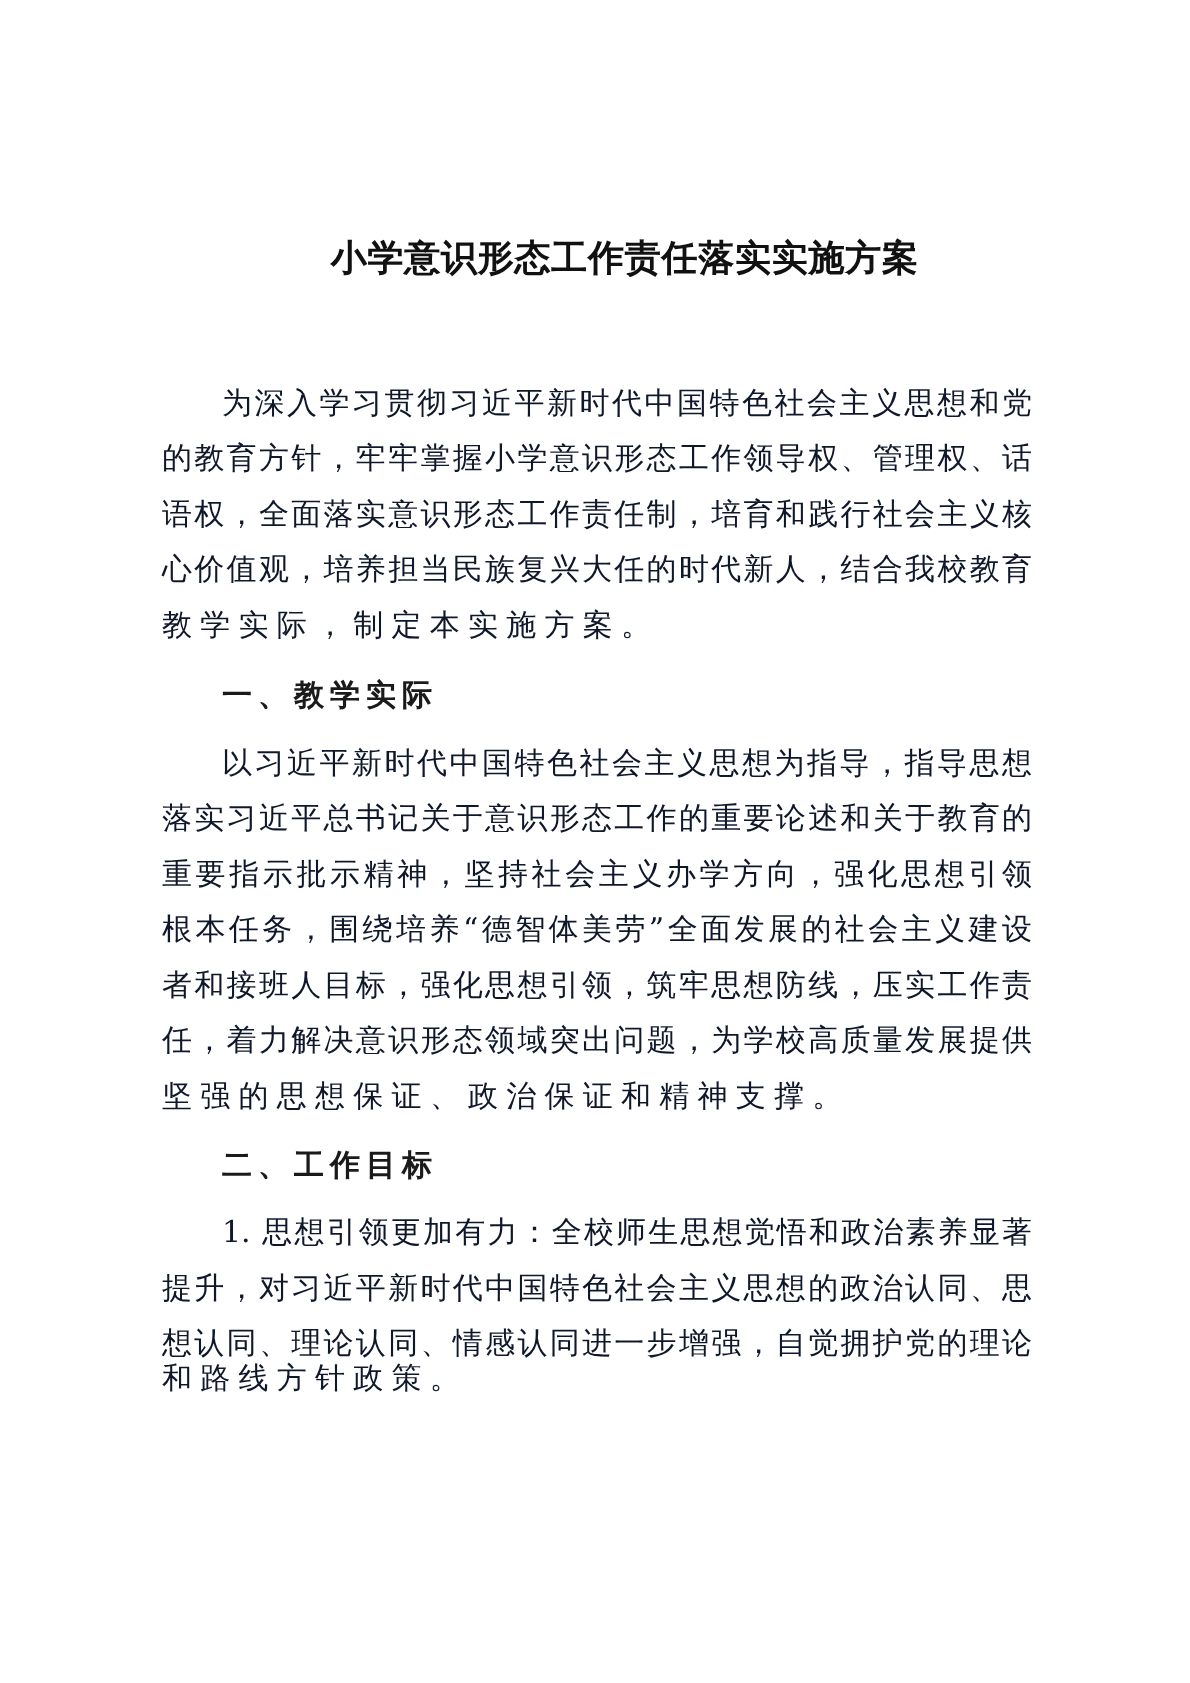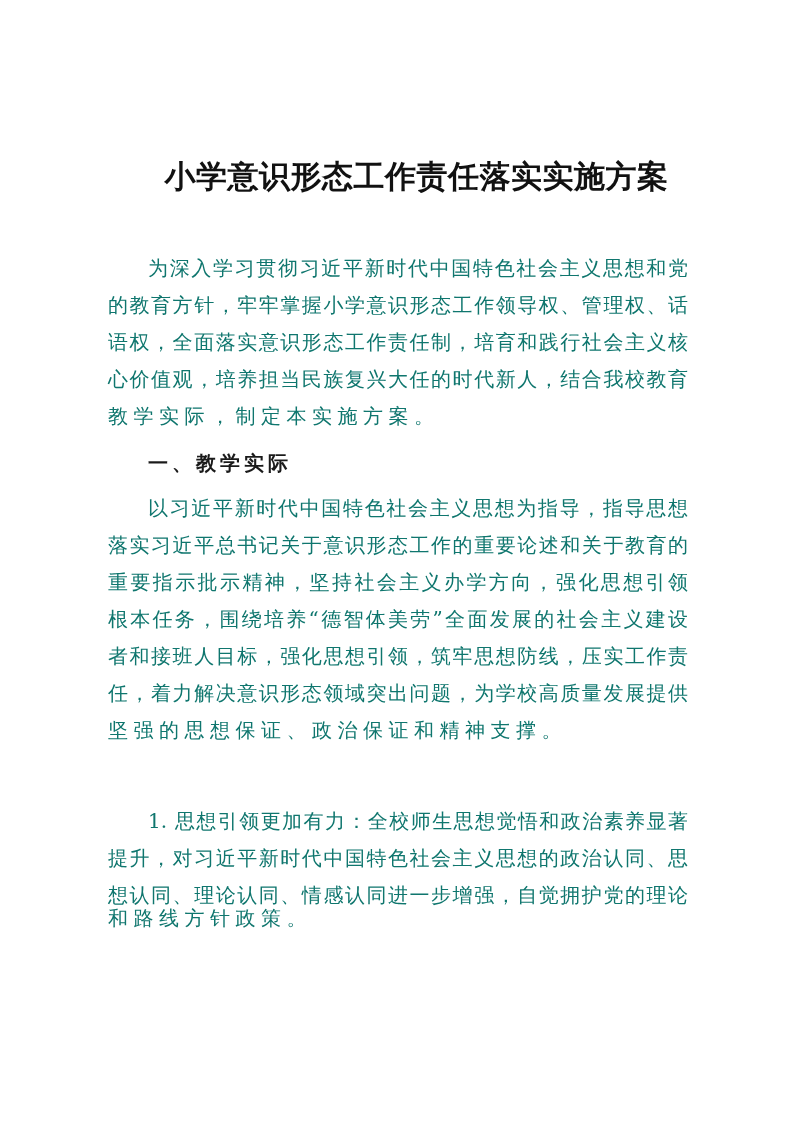--- a/index.html
+++ b/index.html
@@ -23,37 +23,37 @@
       background: #ffffff;
     }
     .title {
       position: absolute;
       left: 0;
       width: 793px;
       top: 156px;
       text-align: center;
       font-family: "DejaVu Sans", "Liberation Sans", sans-serif;
       font-weight: bold;
-      font-size: 31px;
+      font-size: 24px;
       letter-spacing: 0.5px;
       color: #111111;
       padding-left: 40px;
       box-sizing: border-box;
     }
     .line {
       position: absolute;
       left: 108px;
       width: 580px;
       font-size: 20px;
       height: 26px;
       line-height: 26px;
       white-space: nowrap;
       text-align: justify;
       text-align-last: justify;
-      color: #0f766e;
+      color: #0f172a;
     }
     .line.last {
       text-align-last: left;
       letter-spacing: 5.5px;
     }
     .line.indent {
       left: 148px;
       width: 540px;
     }
     .heading {
@@ -86,20 +86,21 @@
   <div>
     <div class="line indent" style="top:495px;">以习近平新时代中国特色社会主义思想为指导，指导思想</div>
     <div class="line" style="top:532px;">落实习近平总书记关于意识形态工作的重要论述和关于教育的</div>
     <div class="line" style="top:569px;">重要指示批示精神，坚持社会主义办学方向，强化思想引领</div>
     <div class="line" style="top:606px;">根本任务，围绕培养“德智体美劳”全面发展的社会主义建设</div>
     <div class="line" style="top:643px;">者和接班人目标，强化思想引领，筑牢思想防线，压实工作责</div>
     <div class="line" style="top:680px;">任，着力解决意识形态领域突出问题，为学校高质量发展提供</div>
     <div class="line last" style="top:717px;">坚强的思想保证、政治保证和精神支撑。</div>
   </div>
 
+  <div class="heading" style="top:763px;">二、工作目标</div>
   <div>
     <div class="line indent" style="top:808px;">1. 思想引领更加有力：全校师生思想觉悟和政治素养显著</div>
     <div class="line" style="top:845px;">提升，对习近平新时代中国特色社会主义思想的政治认同、思</div>
     <div class="line" style="top:882px;">想认同、理论认同、情感认同进一步增强，自觉拥护党的理论</div>
     <div class="line last" style="top:905px;">和路线方针政策。</div>
   </div>
 
 </div>
 
 </body></html>

